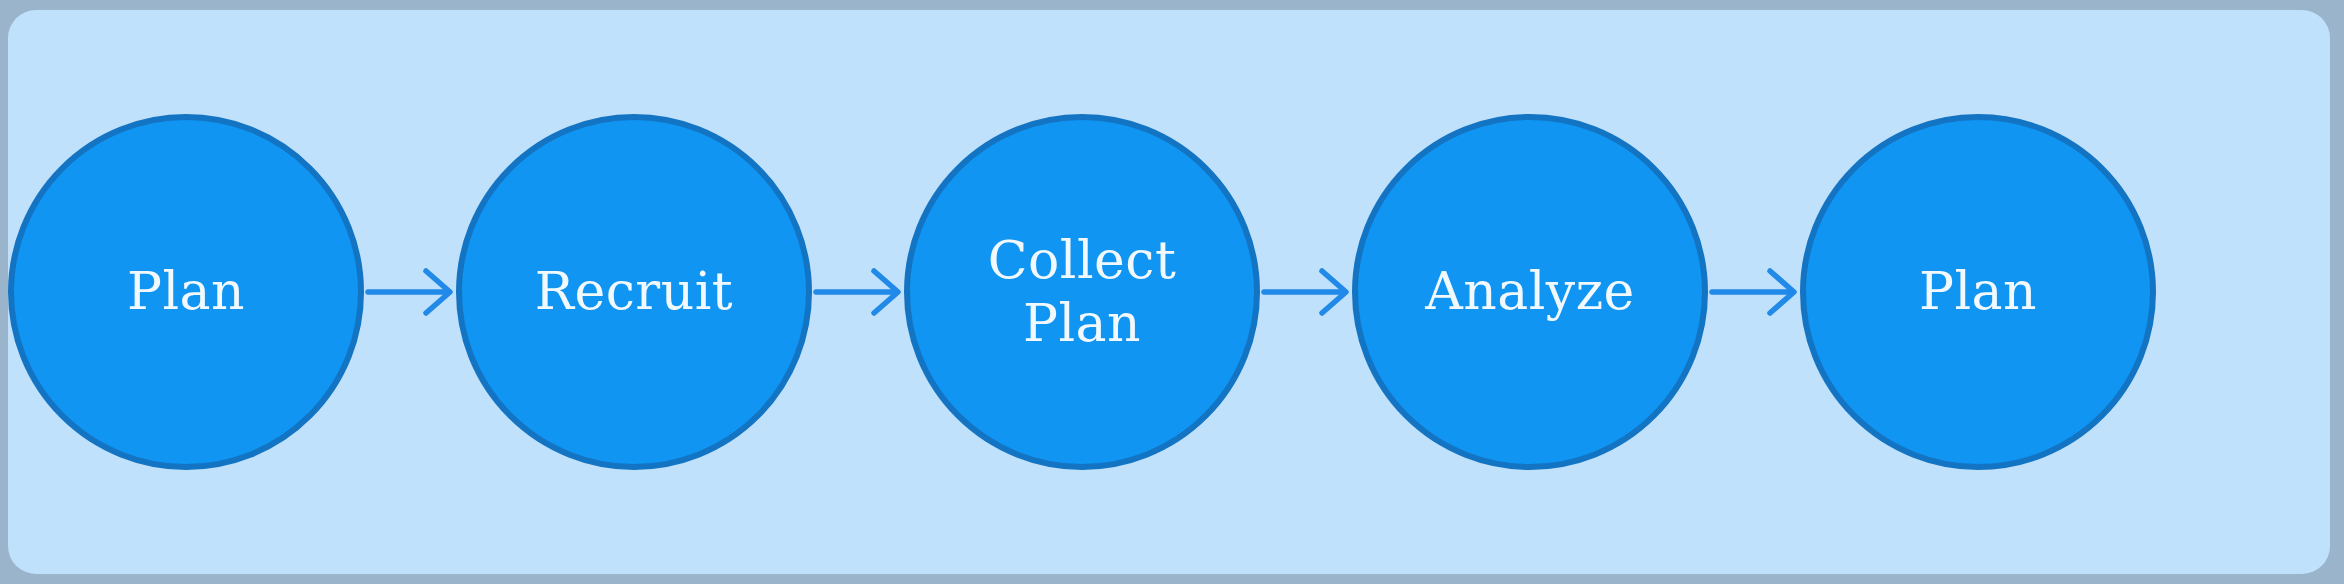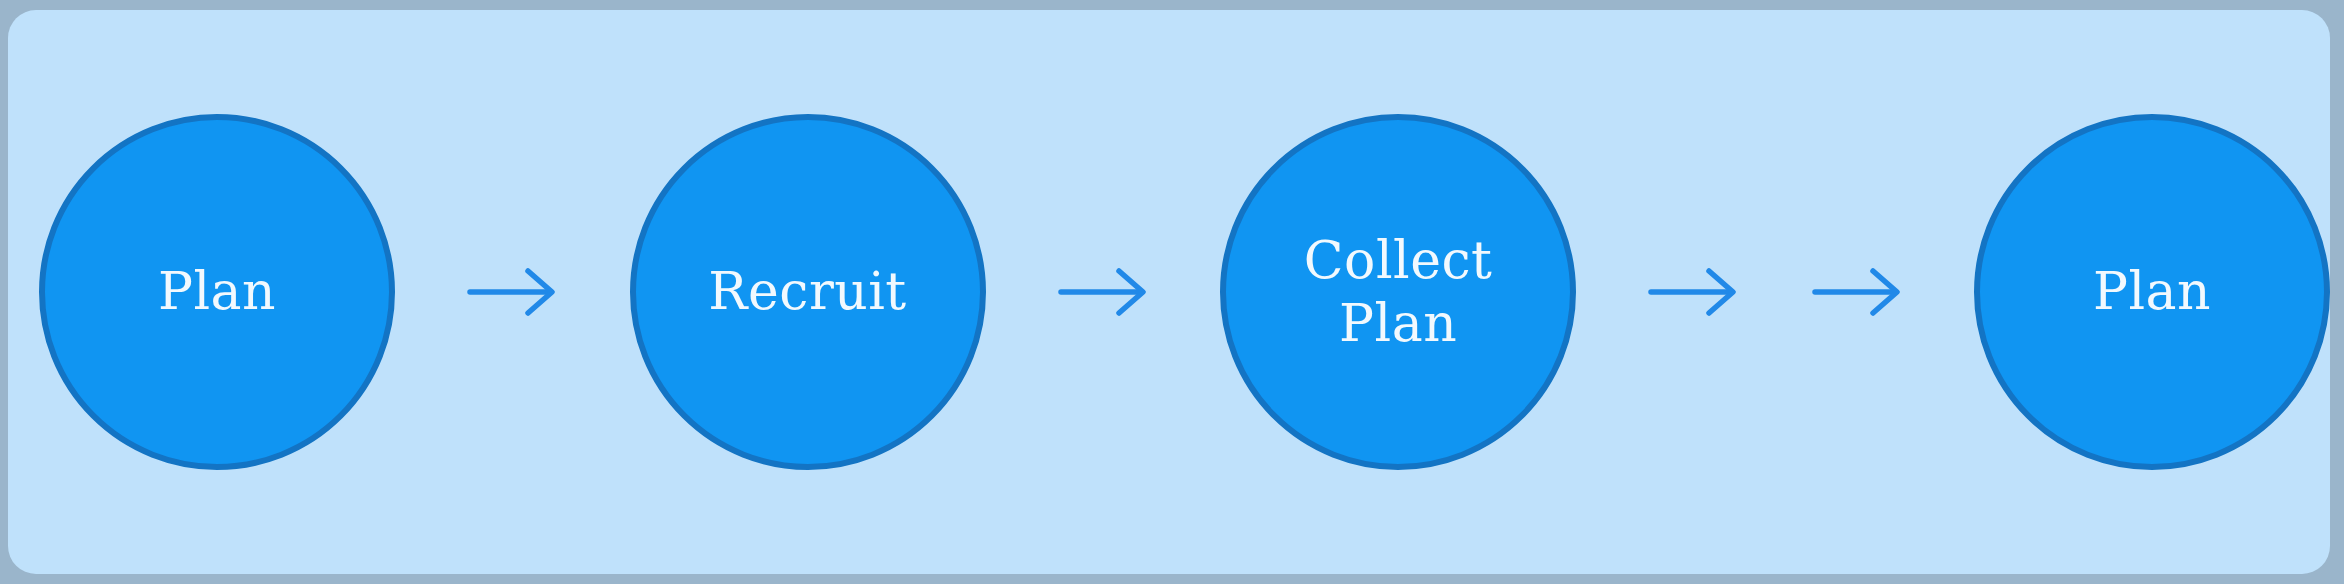--- a/index.html
+++ b/index.html
@@ -19,22 +19,21 @@
     bottom: 10px;
     background: #bfe1fb;
     border-radius: 28px;
   }
   .flow {
     position: absolute;
     inset: 0;
     display: flex;
     flex-direction: row;
     align-items: center;
-    justify-content: space-between;
-    margin-left: 31px;
+    justify-content: flex-start;
   }
   .node {
     width: 344px;
     height: 344px;
     flex: 0 0 auto;
     border-radius: 50%;
     background: #1095f2;
     border: 6px solid #1374c4;
     display: flex;
     align-items: center;
@@ -88,20 +87,23 @@
 
     <div class="node">
       <div class="node-label">Collect Plan</div>
     </div>
 
     <svg class="arrow" viewBox="0 0 92 64">
       <line x1="4" y1="32" x2="80" y2="32"></line>
       <polyline points="62,11 86,32 62,53"></polyline>
     </svg>
 
+    <div class="node">
+      <div class="node-label">Analyze</div>
+    </div>
 
     <svg class="arrow" viewBox="0 0 92 64">
       <line x1="4" y1="32" x2="80" y2="32"></line>
       <polyline points="62,11 86,32 62,53"></polyline>
     </svg>
 
     <div class="node">
       <div class="node-label">Plan</div>
     </div>
 

